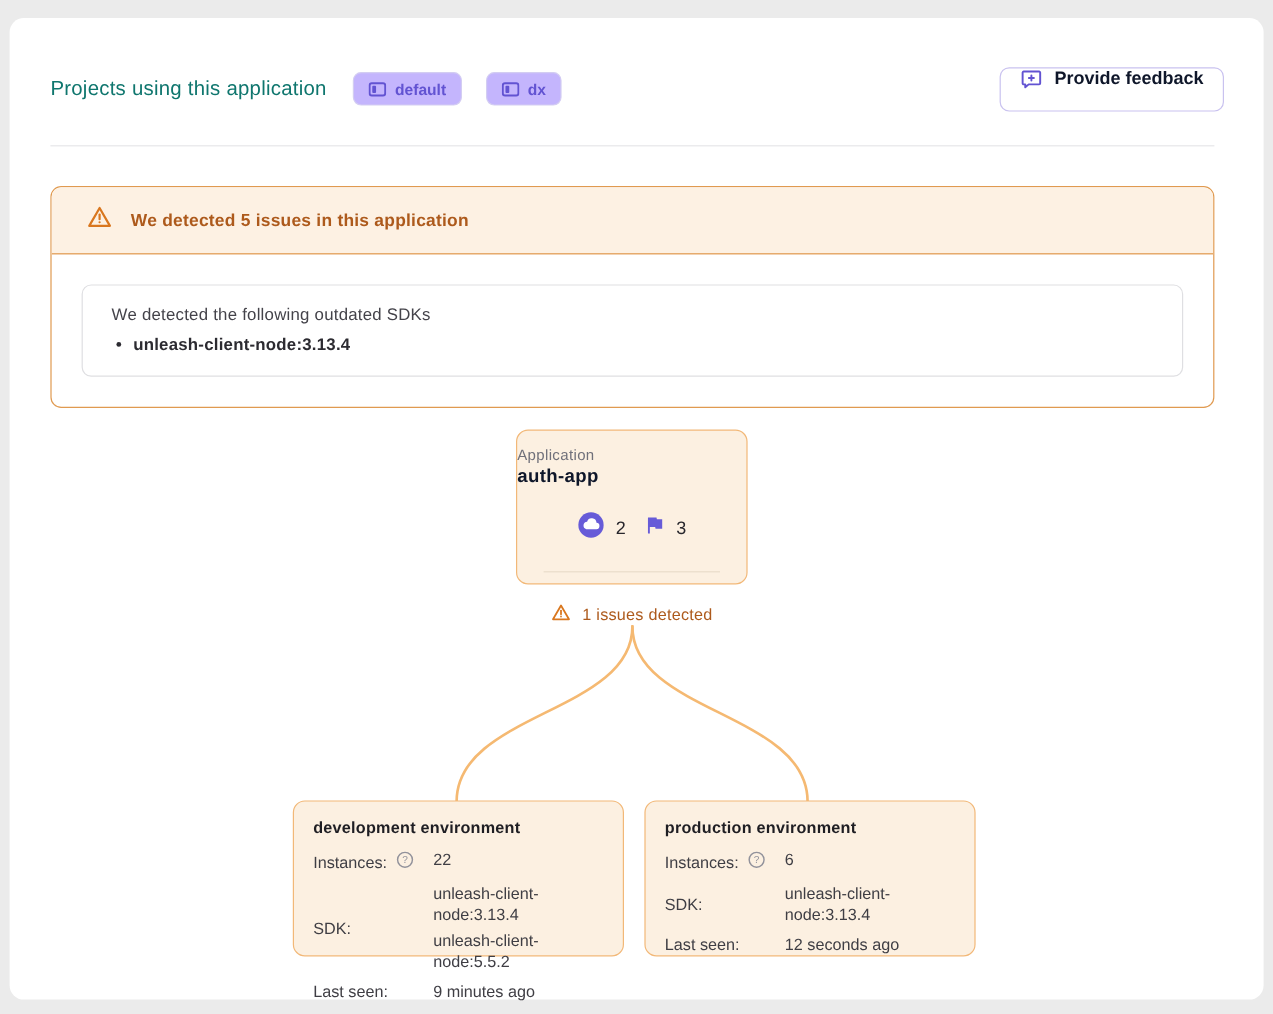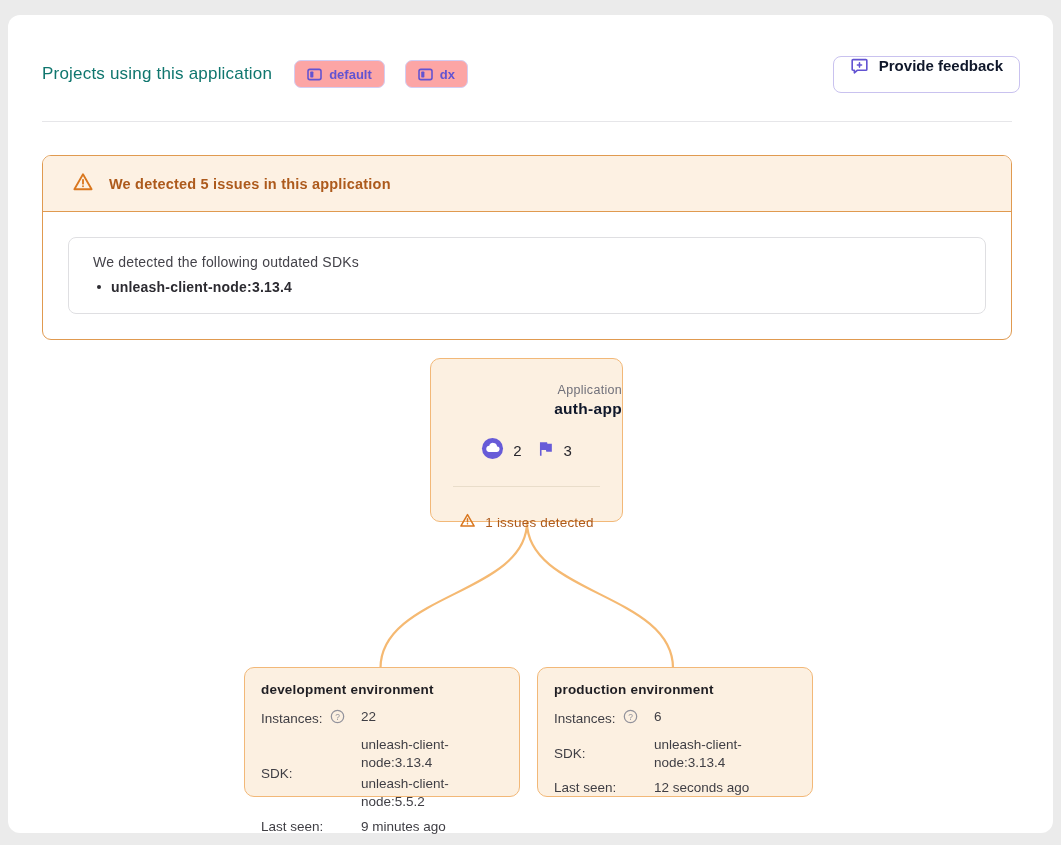--- a/index.html
+++ b/index.html
@@ -19,21 +19,21 @@
   .header {
     position:absolute; left:34px; right:33px; top:40px; height:38px;
     display:flex; align-items:center;
   }
   .page-title { font-size:17px; letter-spacing:.2px; color:#0f766e; }
   .badges { display:flex; gap:20px; margin-left:22px; }
   .badge {
     display:flex; align-items:center; gap:7px;
     height:28px; padding:0 12px;
     border:1px solid #d3cdf2; border-radius:7px;
-    background:#fca5a5; color:#6253d2;
+    background:#c4b5fd; color:#6253d2;
     font-size:13px; font-weight:bold; cursor:pointer;
   }
   .badge svg { display:block; }
   .feedback-btn {
     margin-left:auto; display:flex; align-items:flex-start; gap:10px;
     height:37px; padding:0 16px;
     background:#ffffff; border:1px solid #c9c2ef; border-radius:8px;
     color:#0f172a; font-size:15px; font-weight:bold;
     font-family:"Liberation Sans", sans-serif; cursor:pointer;
   }
@@ -57,23 +57,23 @@
     padding:16px 24px 18px 24px;
   }
   .alert-heading { font-size:14px; color:#44434a; letter-spacing:.2px; }
   .sdk-item { display:flex; align-items:center; gap:10px; margin-top:9px; padding-left:4px; }
   .bullet-dot { width:4px; height:4px; border-radius:50%; background:#2c2b31; flex:none; }
   .sdk-item-text { font-size:14px; font-weight:bold; color:#2c2b31; letter-spacing:.2px; }
   
   .diagram { position:absolute; left:0; top:325px; width:1045px; height:493px; }
   .connectors { position:absolute; left:0; top:0; pointer-events:none; }
   .app-card {
-    position:absolute; left:422px; top:18px; width:193px; height:164px;
+    position:absolute; left:422px; top:18px; width:193px; height:129px;
     background:#fcf0e1; border:1px solid #f2b878; border-radius:10px;
-    text-align:right; padding-top:24px;
+    text-align:left; padding-top:13px;
   }
   .app-label { font-size:12.5px; color:#70707a; letter-spacing:.3px; }
   .app-name { font-size:15.5px; font-weight:bold; color:#0f172a; margin-top:3px; letter-spacing:.3px; }
   .app-counts {
     margin-top:19px; display:flex; justify-content:center; align-items:center; gap:14px;
   }
   .count-group { display:flex; align-items:center; gap:9px; }
   .count-num { font-size:15px; color:#28272d; }
   .app-divider { border-top:1px solid #e9ddca; margin:22px 22px 0 22px; }
   .app-issues {

